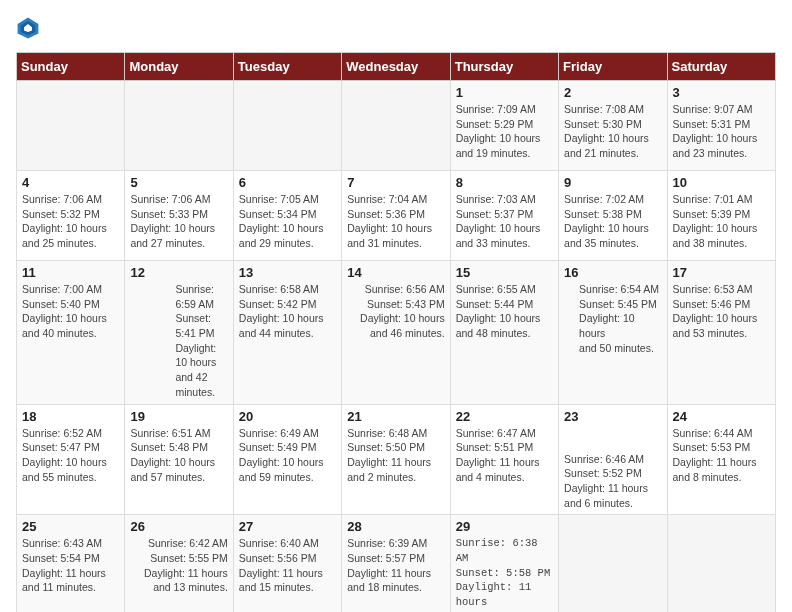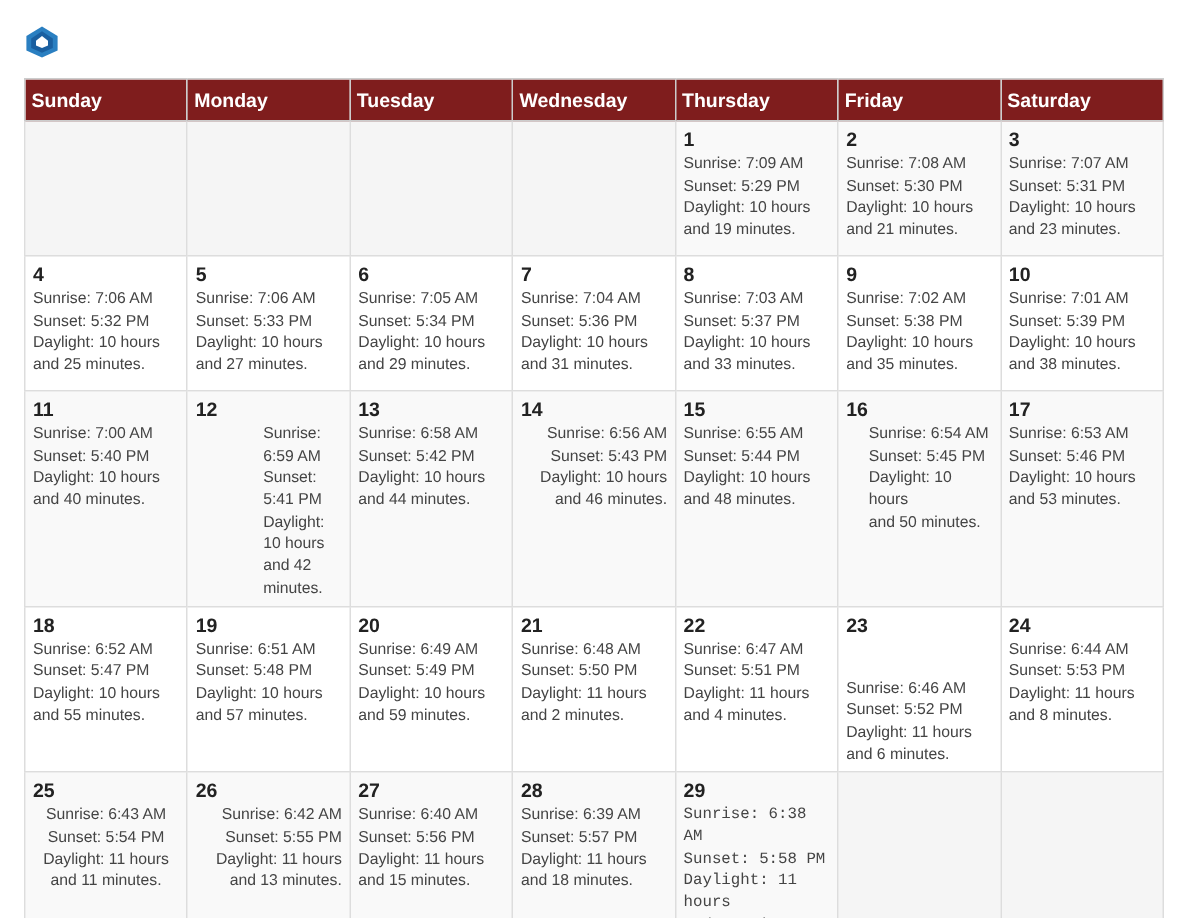--- a/index.html
+++ b/index.html
@@ -145,21 +145,21 @@
         </td>
         <td>
           <span class="day-number">2</span>
           <div class="day-info" style="white-space: pre-line;">Sunrise: 7:08 AM
 Sunset: 5:30 PM
 Daylight: 10 hours
 and 21 minutes.</div>
         </td>
         <td>
           <span class="day-number">3</span>
-          <div class="day-info" style="white-space: pre-line;">Sunrise: 7:07 AM
+          <div class="day-info" style="white-space: pre-line;">Sunrise: 9:07 AM
 Sunset: 5:31 PM
 Daylight: 10 hours
 and 23 minutes.</div>
         </td>
       </tr>
       <tr>
         <td>
           <span class="day-number">4</span>
           <div class="day-info" style="white-space: pre-line;">Sunrise: 7:06 AM
 Sunset: 5:32 PM
@@ -307,21 +307,21 @@
           <span class="day-number">24</span>
           <div class="day-info" style="white-space: pre-line;">Sunrise: 6:44 AM
 Sunset: 5:53 PM
 Daylight: 11 hours
 and 8 minutes.</div>
         </td>
       </tr>
       <tr>
         <td>
           <span class="day-number">25</span>
-          <div class="day-info" style="white-space: pre-line; text-align: center;">Sunrise: 6:43 AM
+          <div class="day-info" style="white-space: pre-line;">Sunrise: 6:43 AM
 Sunset: 5:54 PM
 Daylight: 11 hours
 and 11 minutes.</div>
         </td>
         <td>
           <span class="day-number">26</span>
           <div class="day-info" style="white-space: pre-line; text-align: right;">Sunrise: 6:42 AM
 Sunset: 5:55 PM
 Daylight: 11 hours
 and 13 minutes.</div>

